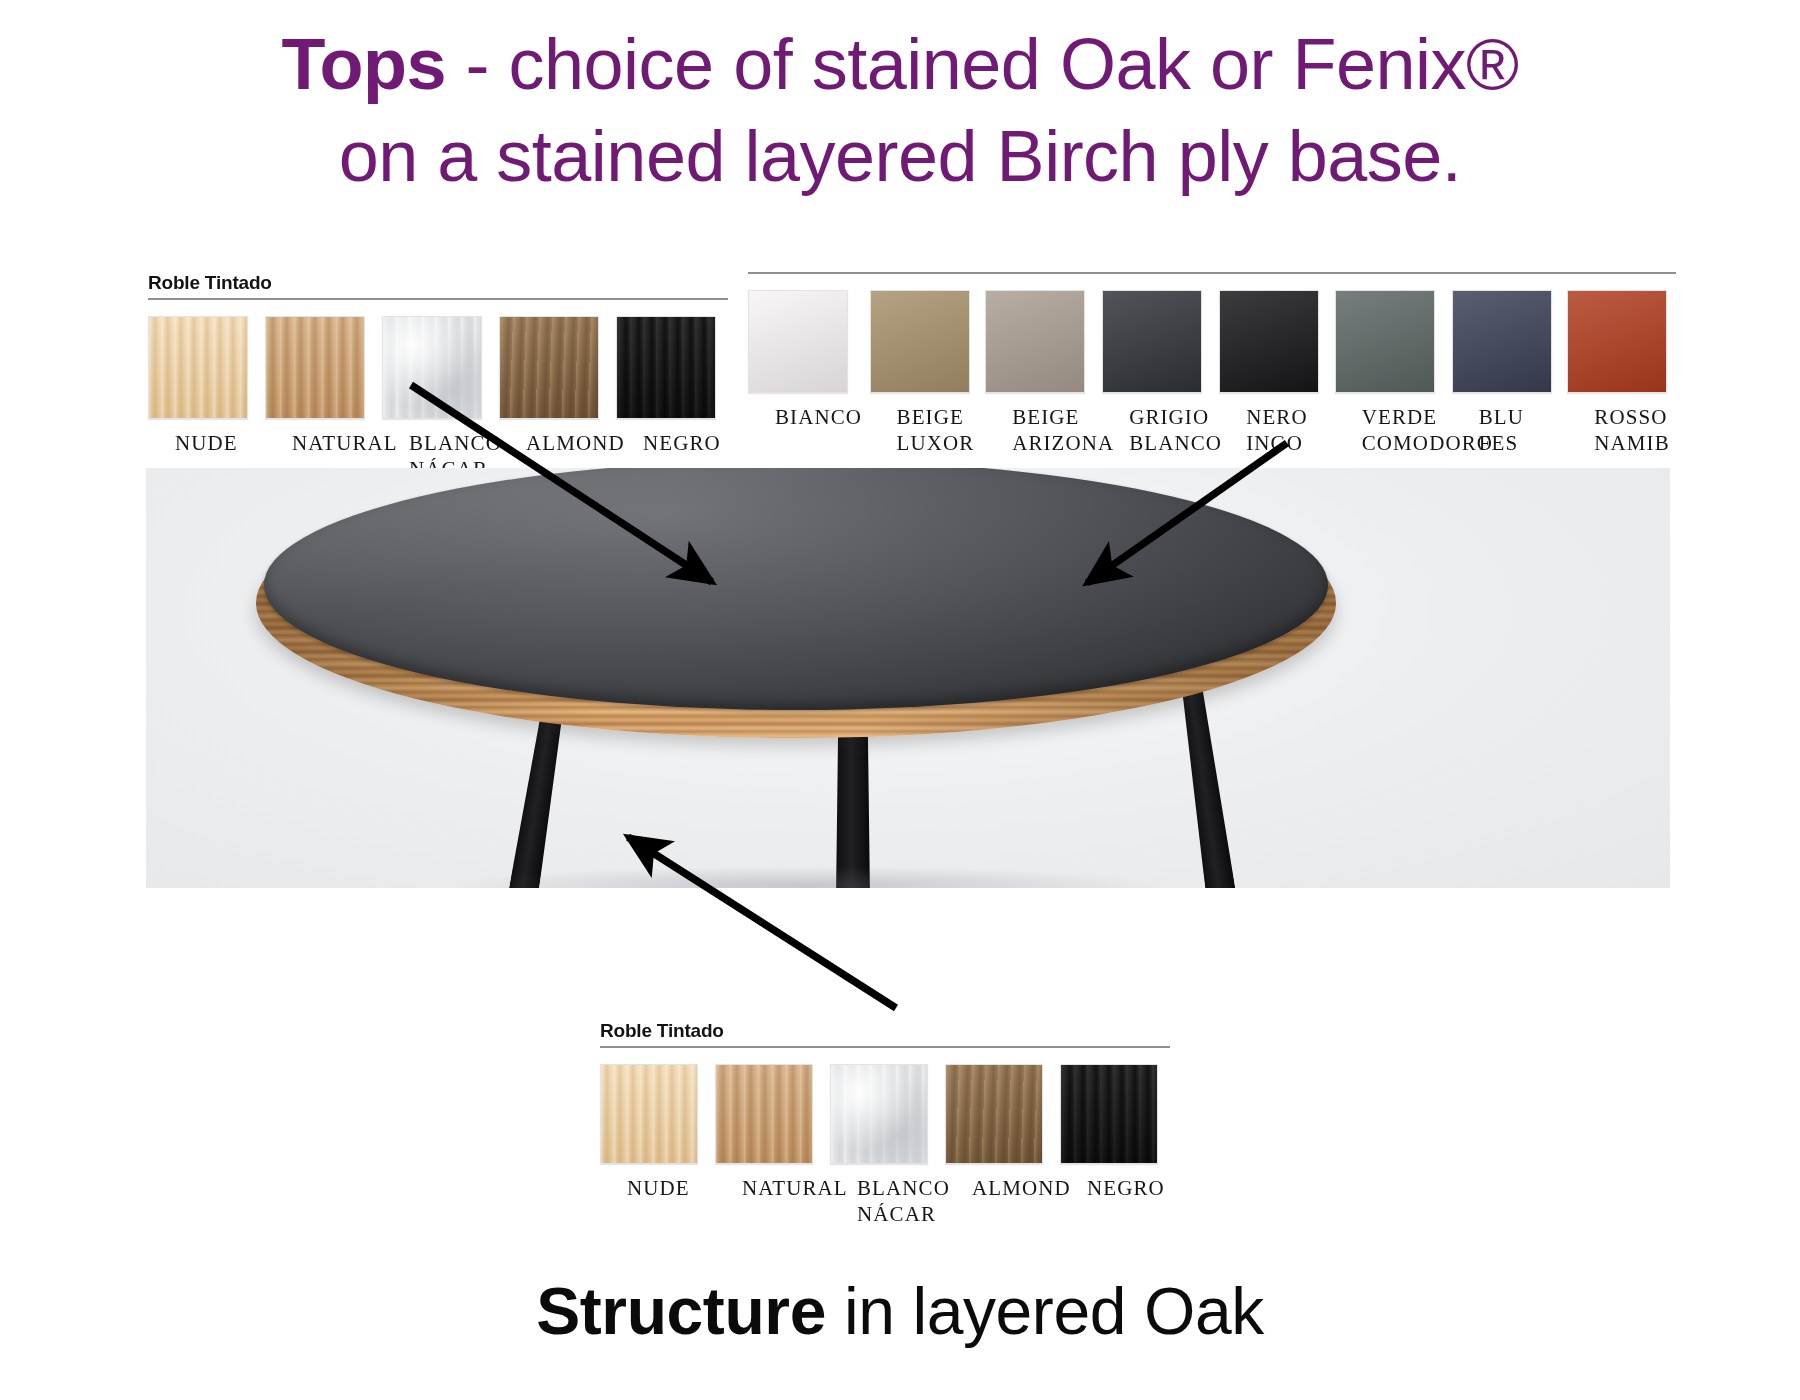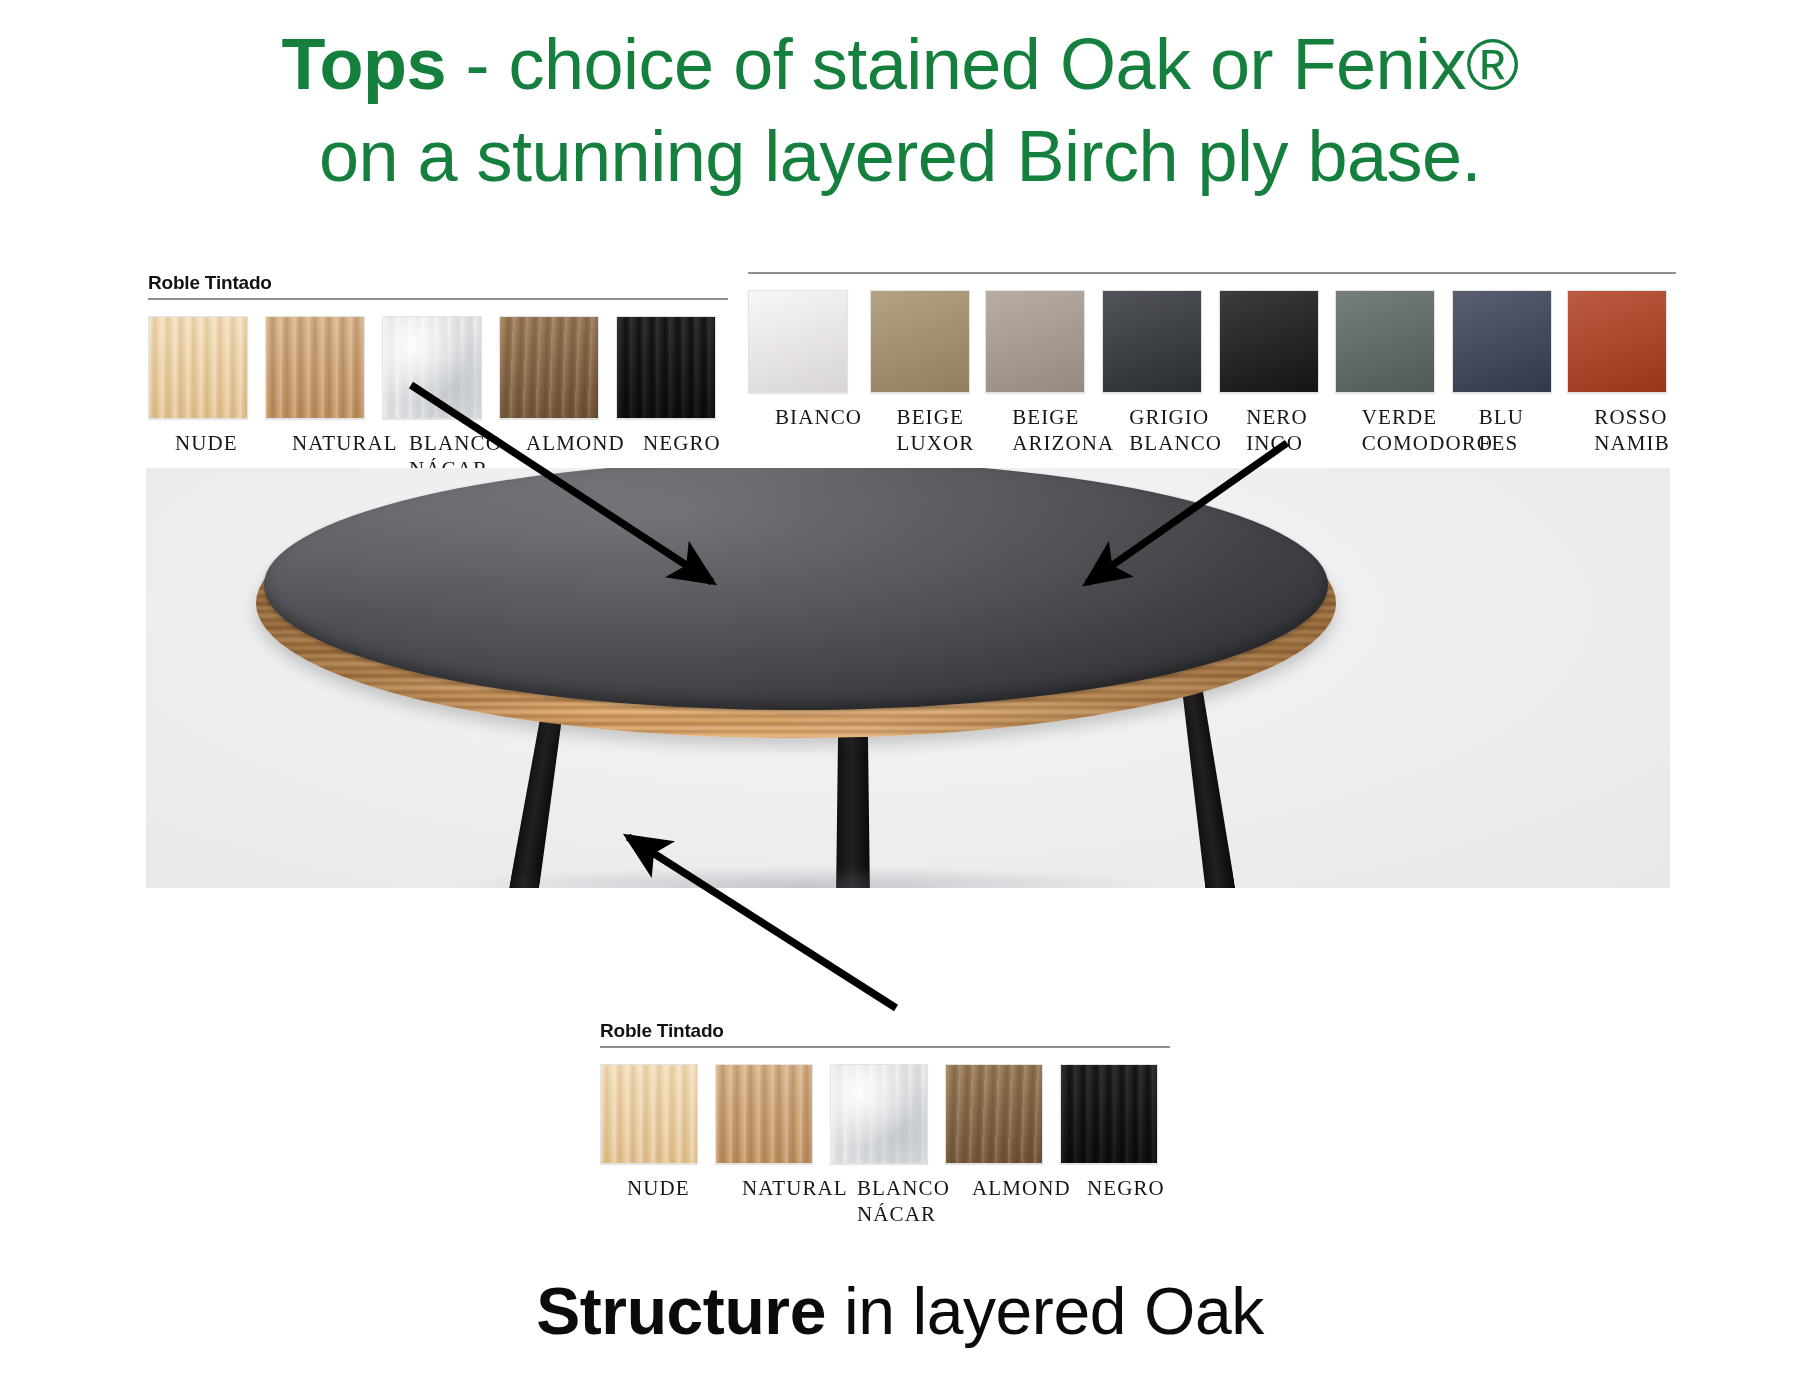--- a/index.html
+++ b/index.html
@@ -17,21 +17,21 @@
   
   #headline {
     position: absolute;
     left: 0; top: 18px;
     width: 1800px;
     text-align: center;
     font-family: "Liberation Sans", sans-serif;
     font-size: 72px;
     line-height: 1.28;
     letter-spacing: -0.5px;
-    color: #15803d;
+    color: #701a75;
     font-weight: 300;
     white-space: nowrap;
   }
   #headline .hl-line { display: block; }
   #headline .strong { font-weight: 700; }
 
   
   .swatch-group { position: absolute; }
   .group-title {
     font-family: "Liberation Sans", sans-serif;
@@ -195,21 +195,21 @@
     font-weight: 300;
     white-space: nowrap;
   }
   #caption .strong { font-weight: 700; }
 </style>
 </head>
 <body>
 
 <div id="headline">
   <span class="hl-line"><span class="strong">Tops</span><span> - choice of stained Oak or Fenix®</span></span>
-  <span class="hl-line">on a stunning layered Birch ply base.</span>
+  <span class="hl-line">on a stained layered Birch ply base.</span>
 </div>
 
 <div class="swatch-group" id="group-top-oak" style="left:148px; top:272px; width:580px;">
   <div class="group-title">Roble Tintado</div>
   <div class="group-rule"></div>
   <div class="swatch-row">
 
     <div class="swatch-cell" style="width:117px;">
       <div class="swatch-chip grain-nude" style="width:100px;height:103px;"></div>
       <div class="swatch-label">NUDE</div>

